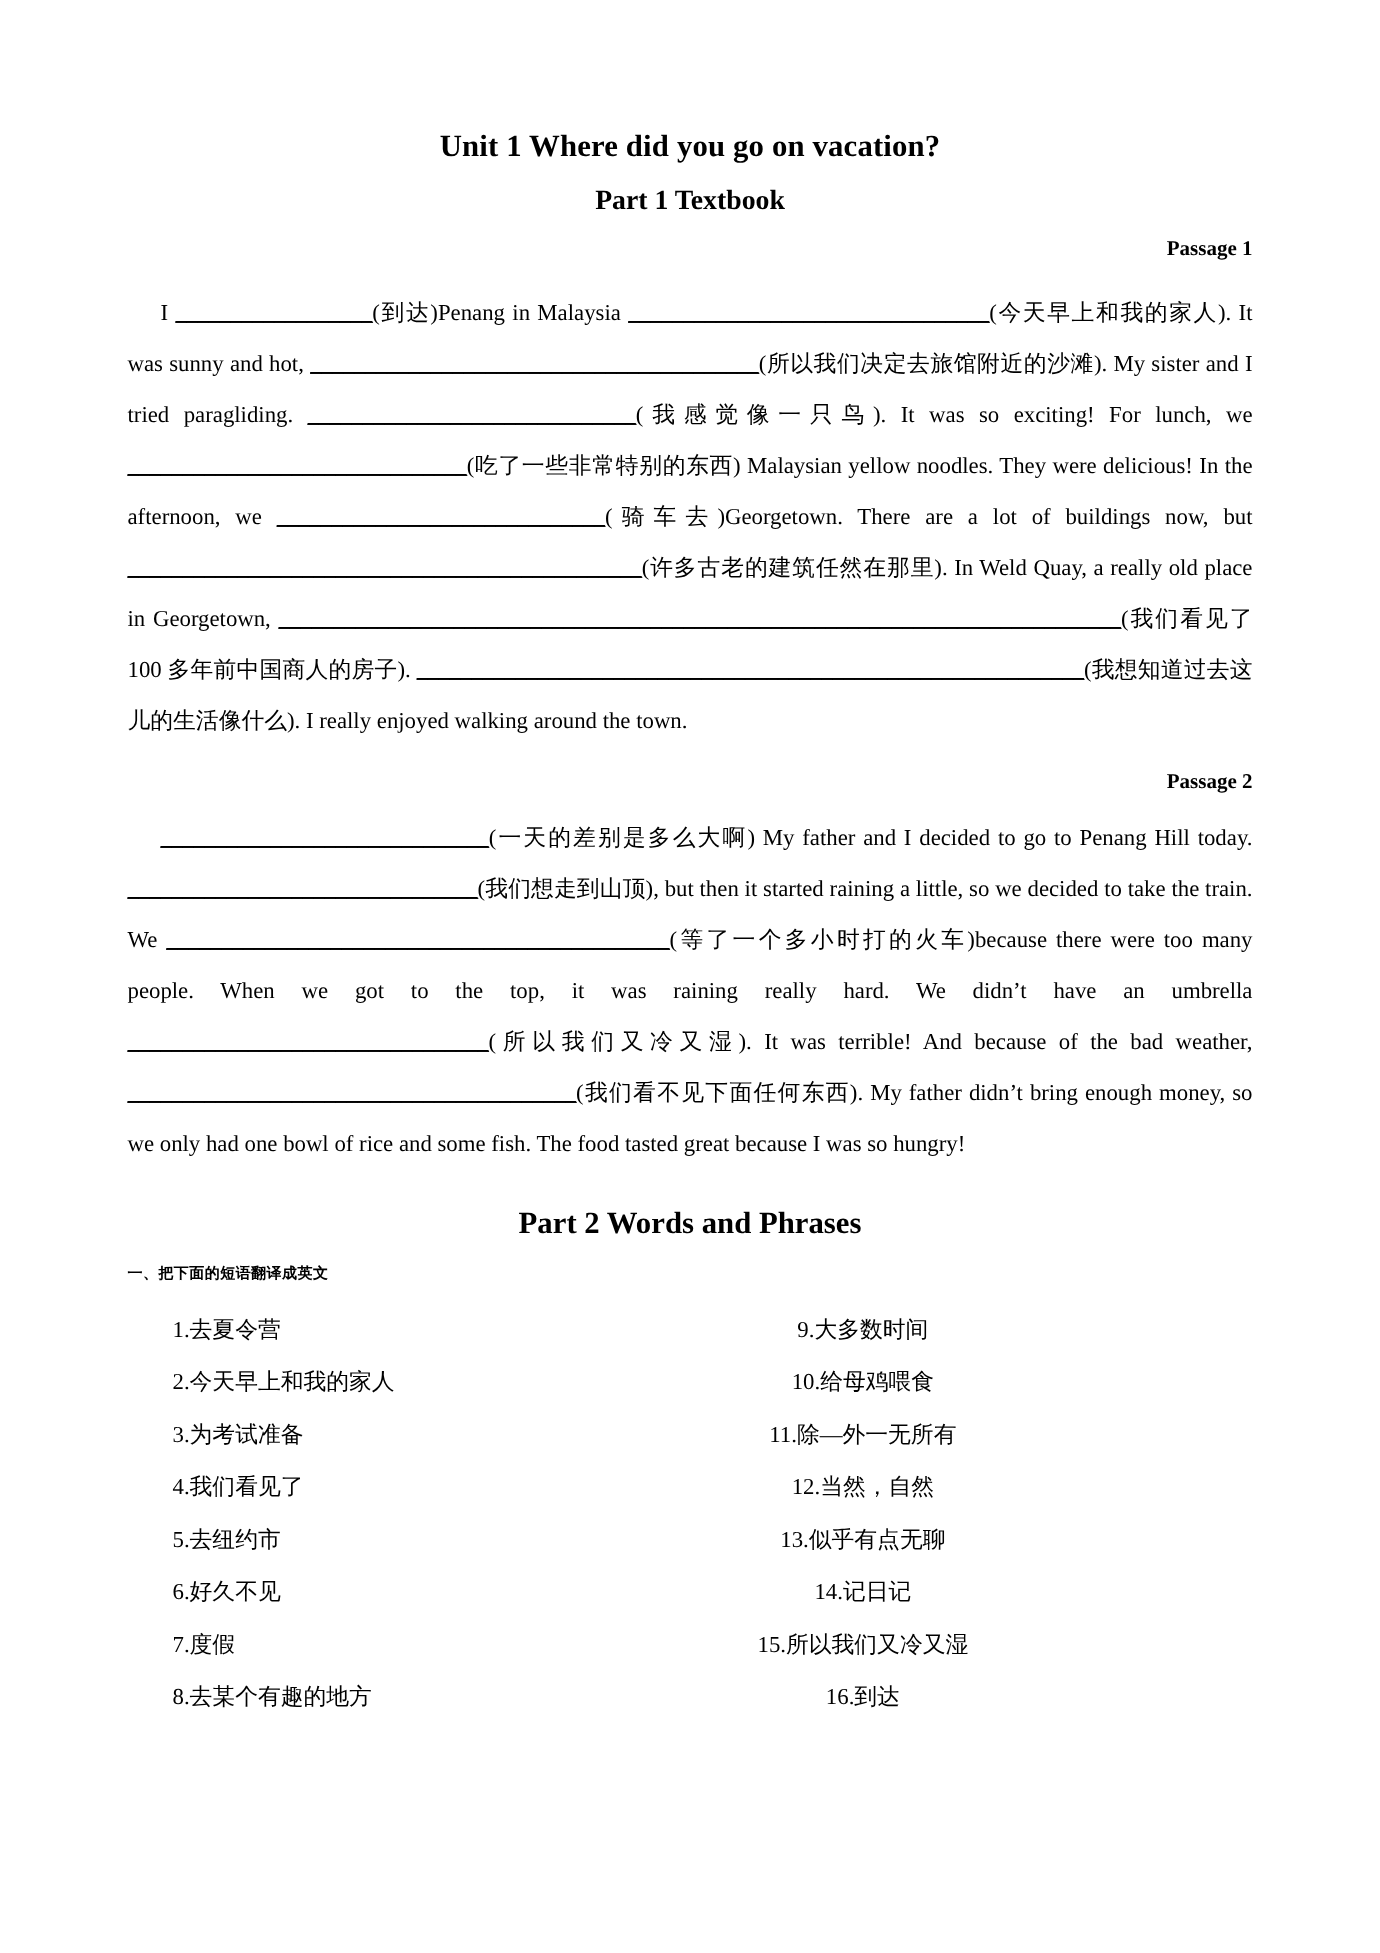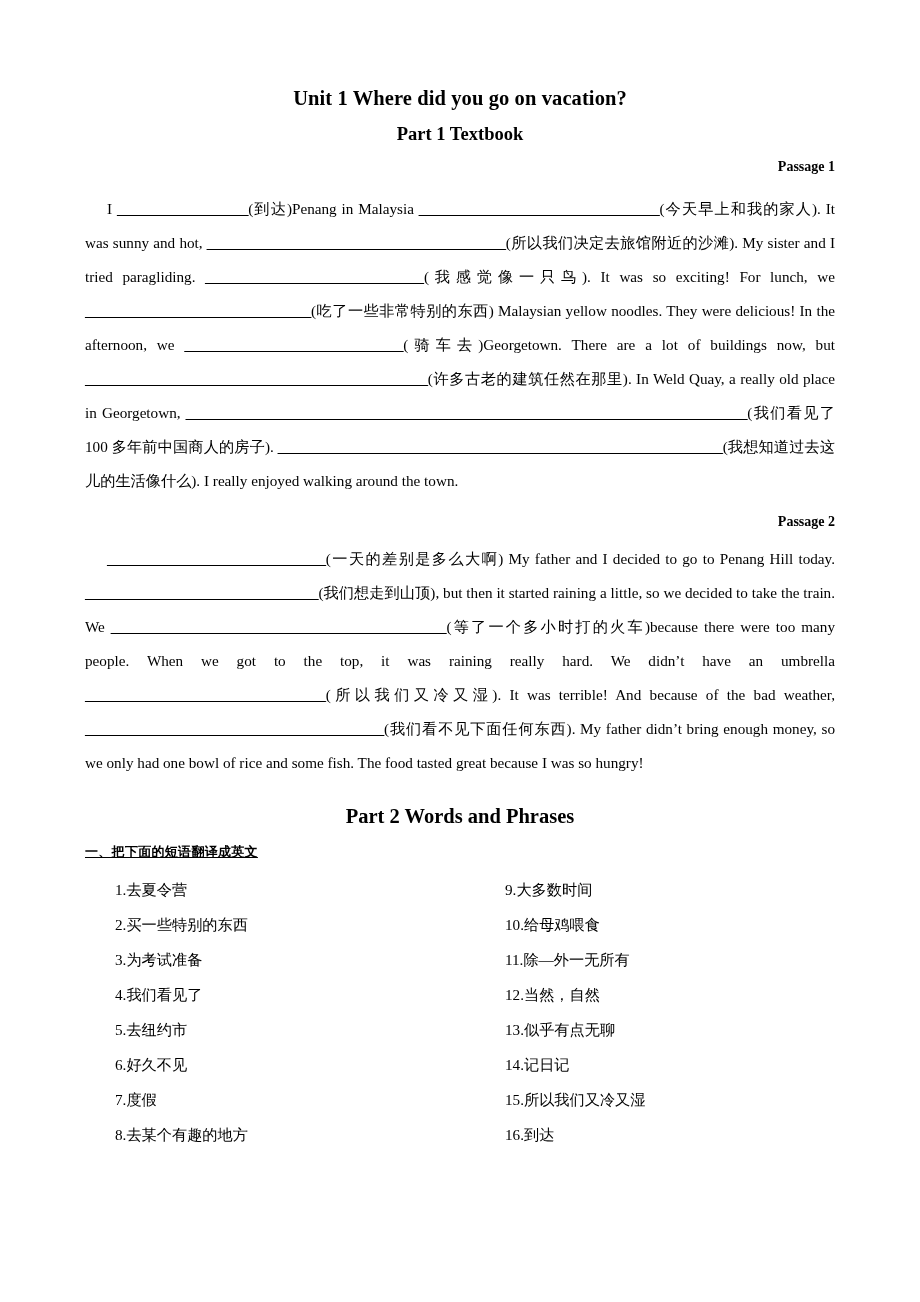--- a/index.html
+++ b/index.html
@@ -78,43 +78,42 @@
   .blank {
     text-decoration: underline;
     text-decoration-skip-ink: none;
     white-space: pre;
     letter-spacing: -0.3px;
   }
   .indent-first { display: inline-block; width: 22px; }
 
   
   .section-heading {
-    font-size: 13px;
+    font-size: 10px;
     font-weight: bold;
     font-family: "DejaVu Sans", "Liberation Sans", sans-serif;
     margin: 0;
     padding-top: 18px;
     padding-left: 0px;
     line-height: 1.0;
     letter-spacing: 0.3px;
-    text-decoration: underline;
   }
 
   
   .vocab {
     position: relative;
     padding-top: 14px;
     height: 290px;
   }
   .vocab-col {
     position: absolute;
     top: 14px;
   }
   .vocab-col.left { left: 30px; }
-  .vocab-col.right { left: 420px; }
+  .vocab-col.right { left: 420px; text-align: center; }
   .vocab-item {
     font-size: 15.2px;
     line-height: 35px;
     white-space: nowrap;
   }
   .vocab-num { display: inline-block; }
 </style>
 </head>
 <body>
 
@@ -137,21 +136,21 @@
       <span class="indent-first"></span><span id="p2-segments"><span class="blank">______________________________</span><span>(一天的差别是多么大啊) My father and I decided to go to Penang Hill today. </span><span class="blank">________________________________</span><span>(我们想走到山顶), but then it started raining a little, so we decided to take the train. We </span><span class="blank">______________________________________________</span><span>(等了一个多小时打的火车)because there were too many people. When we got to the top, it was raining really hard. We didn’t have an umbrella </span><span class="blank">_________________________________</span><span>(所以我们又冷又湿). It was terrible! And because of the bad weather, </span><span class="blank">_________________________________________</span><span>(我们看不见下面任何东西). My father didn’t bring enough money, so we only had one bowl of rice and some fish. The food tasted great because I was so hungry!</span></span>
     </p>
 
     <h2 class="part2-title">Part 2 Words and Phrases</h2>
 
     <h4 class="section-heading">一、把下面的短语翻译成英文</h4>
 
     <div class="vocab">
       <div class="vocab-col left" id="vocab-left">
           <div class="vocab-item"><span class="vocab-num">1. </span><span>去夏令营</span></div>
-          <div class="vocab-item"><span class="vocab-num">2. </span><span>买一些特别的东西</span></div>
+          <div class="vocab-item"><span class="vocab-num">2. </span><span>今天早上和我的家人</span></div>
           <div class="vocab-item"><span class="vocab-num">3. </span><span>为考试准备</span></div>
           <div class="vocab-item"><span class="vocab-num">4. </span><span>我们看见了</span></div>
           <div class="vocab-item"><span class="vocab-num">5. </span><span>去纽约市</span></div>
           <div class="vocab-item"><span class="vocab-num">6. </span><span>好久不见</span></div>
           <div class="vocab-item"><span class="vocab-num">7. </span><span>度假</span></div>
           <div class="vocab-item"><span class="vocab-num">8. </span><span>去某个有趣的地方</span></div>
         </div>
       <div class="vocab-col right" id="vocab-right">
           <div class="vocab-item"><span class="vocab-num">9. </span><span>大多数时间</span></div>
           <div class="vocab-item"><span class="vocab-num">10. </span><span>给母鸡喂食</span></div>

